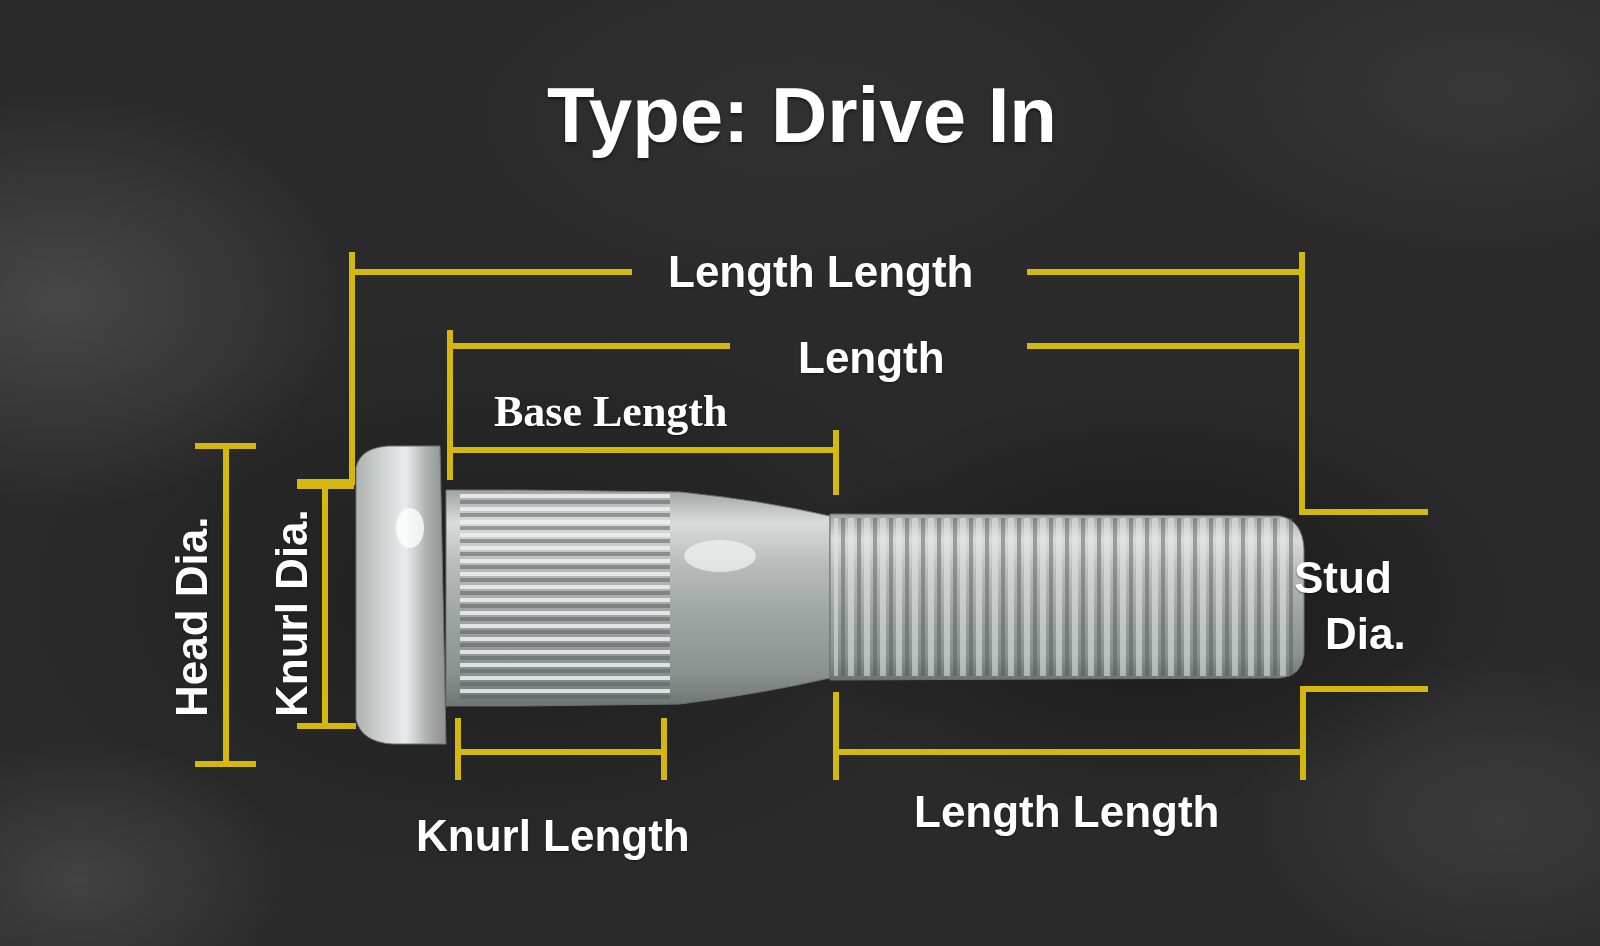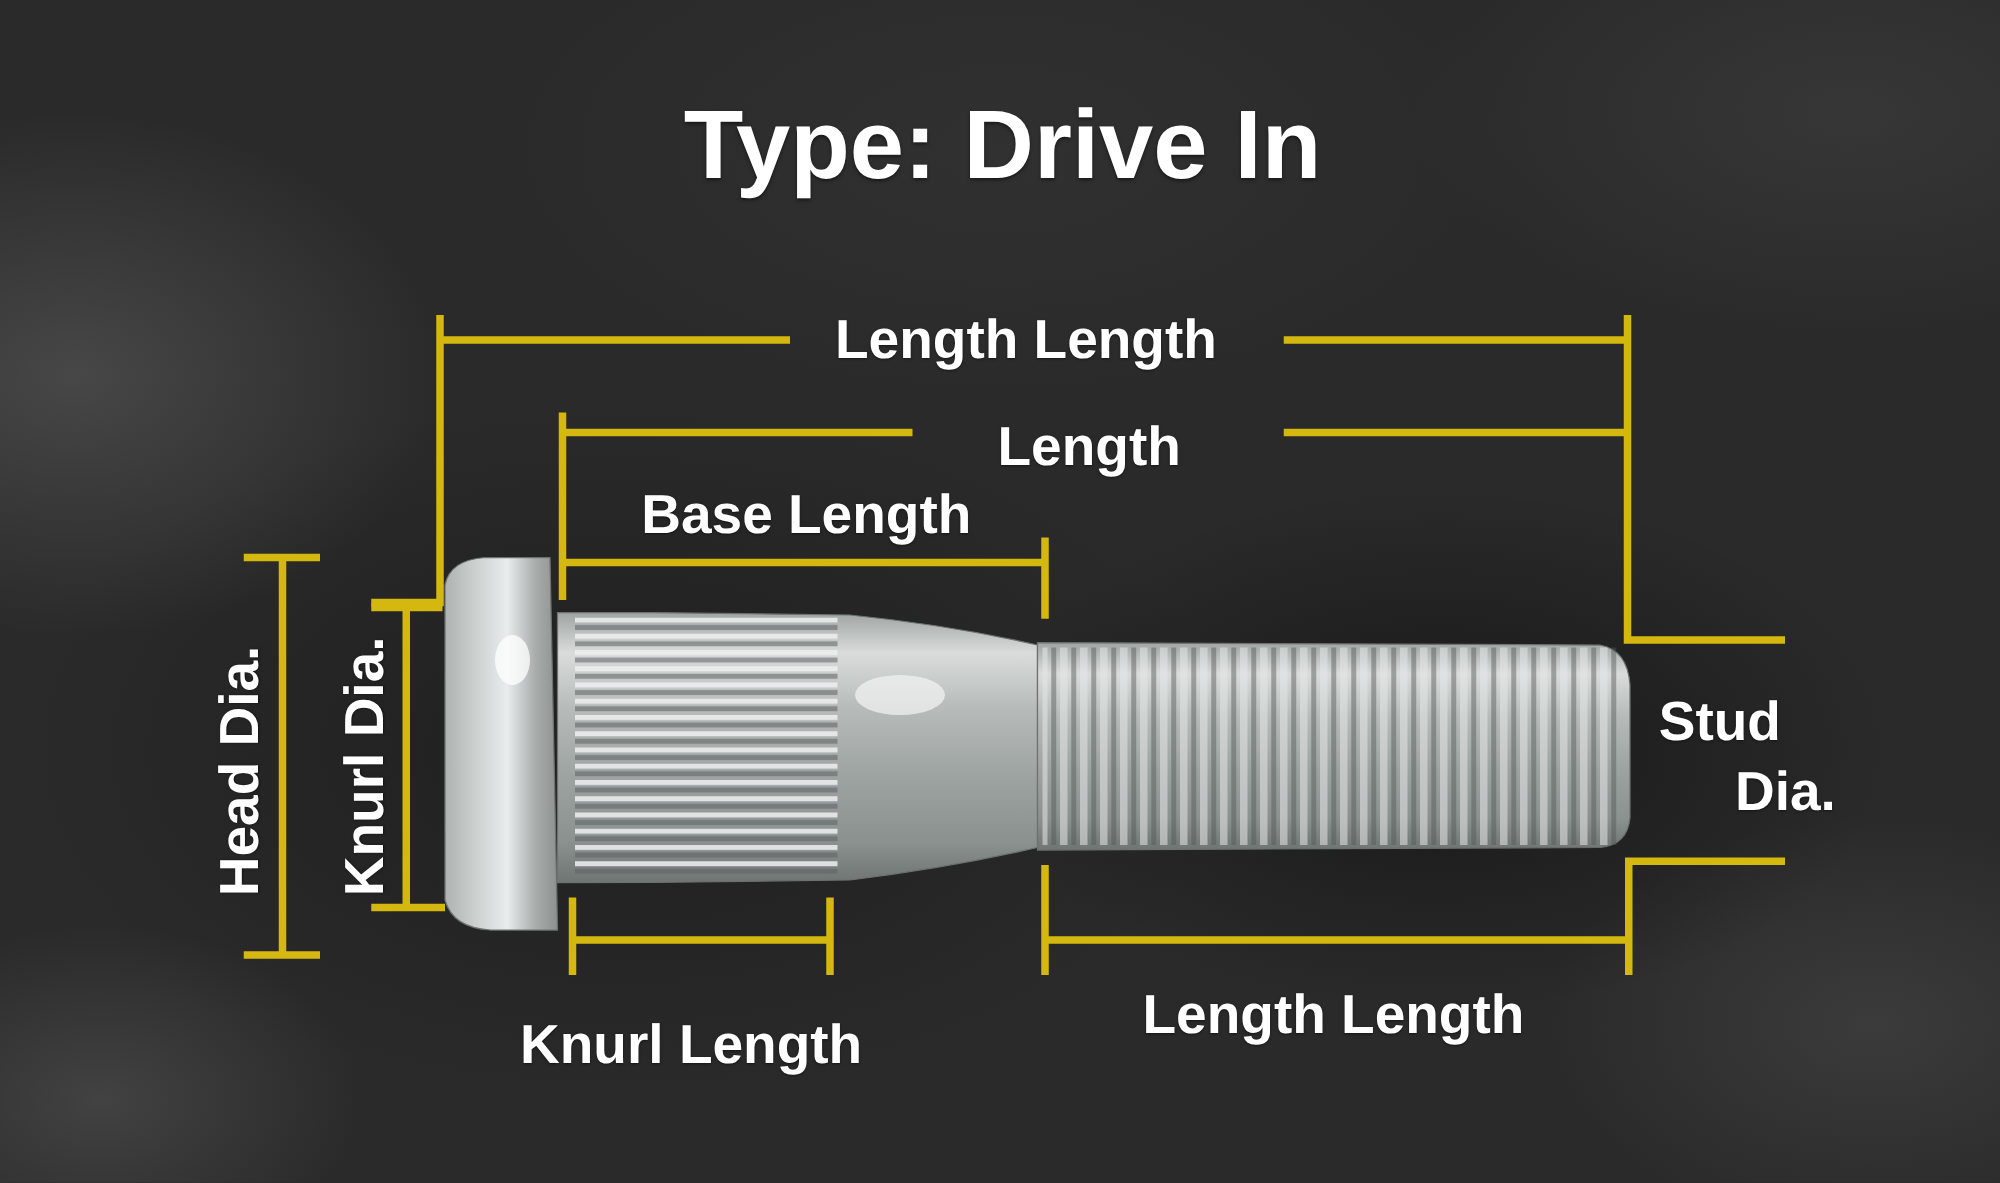--- a/index.html
+++ b/index.html
@@ -120,22 +120,22 @@
       <line x1="836" y1="692" x2="836" y2="780"></line>
       <line x1="836" y1="752" x2="1303" y2="752"></line>
     </g>
   </g>
 </svg>
 
 <div class="title" style="left:-53px;">Type: Drive In</div>
 
 <div class="label" style="left:668px; top:250px;">Length Length</div>
 <div class="label" style="left:798px; top:336px;">Length</div>
-<div class="label" style="left:513px; top:390px;">Base Length</div>
+<div class="label" style="left:494px; top:390px;font-family:Liberation Serif, serif;">Base Length</div>
 
 <div class="label vert" style="left:170px; top:717px;">Head Dia.</div>
 <div class="label vert" style="left:270px; top:717px;">Knurl Dia.</div>
 
-<div class="label" style="left:1327px; top:556px;">Stud</div>
-<div class="label" style="left:1388px; top:612px;text-align:right;">Dia.</div>
+<div class="label" style="left:1294px; top:556px;">Stud</div>
+<div class="label" style="left:1325px; top:612px;text-align:right;">Dia.</div>
 
 <div class="label" style="left:416px; top:814px;">Knurl Length</div>
 <div class="label" style="left:914px; top:790px;">Length Length</div>
 
 </body></html>

